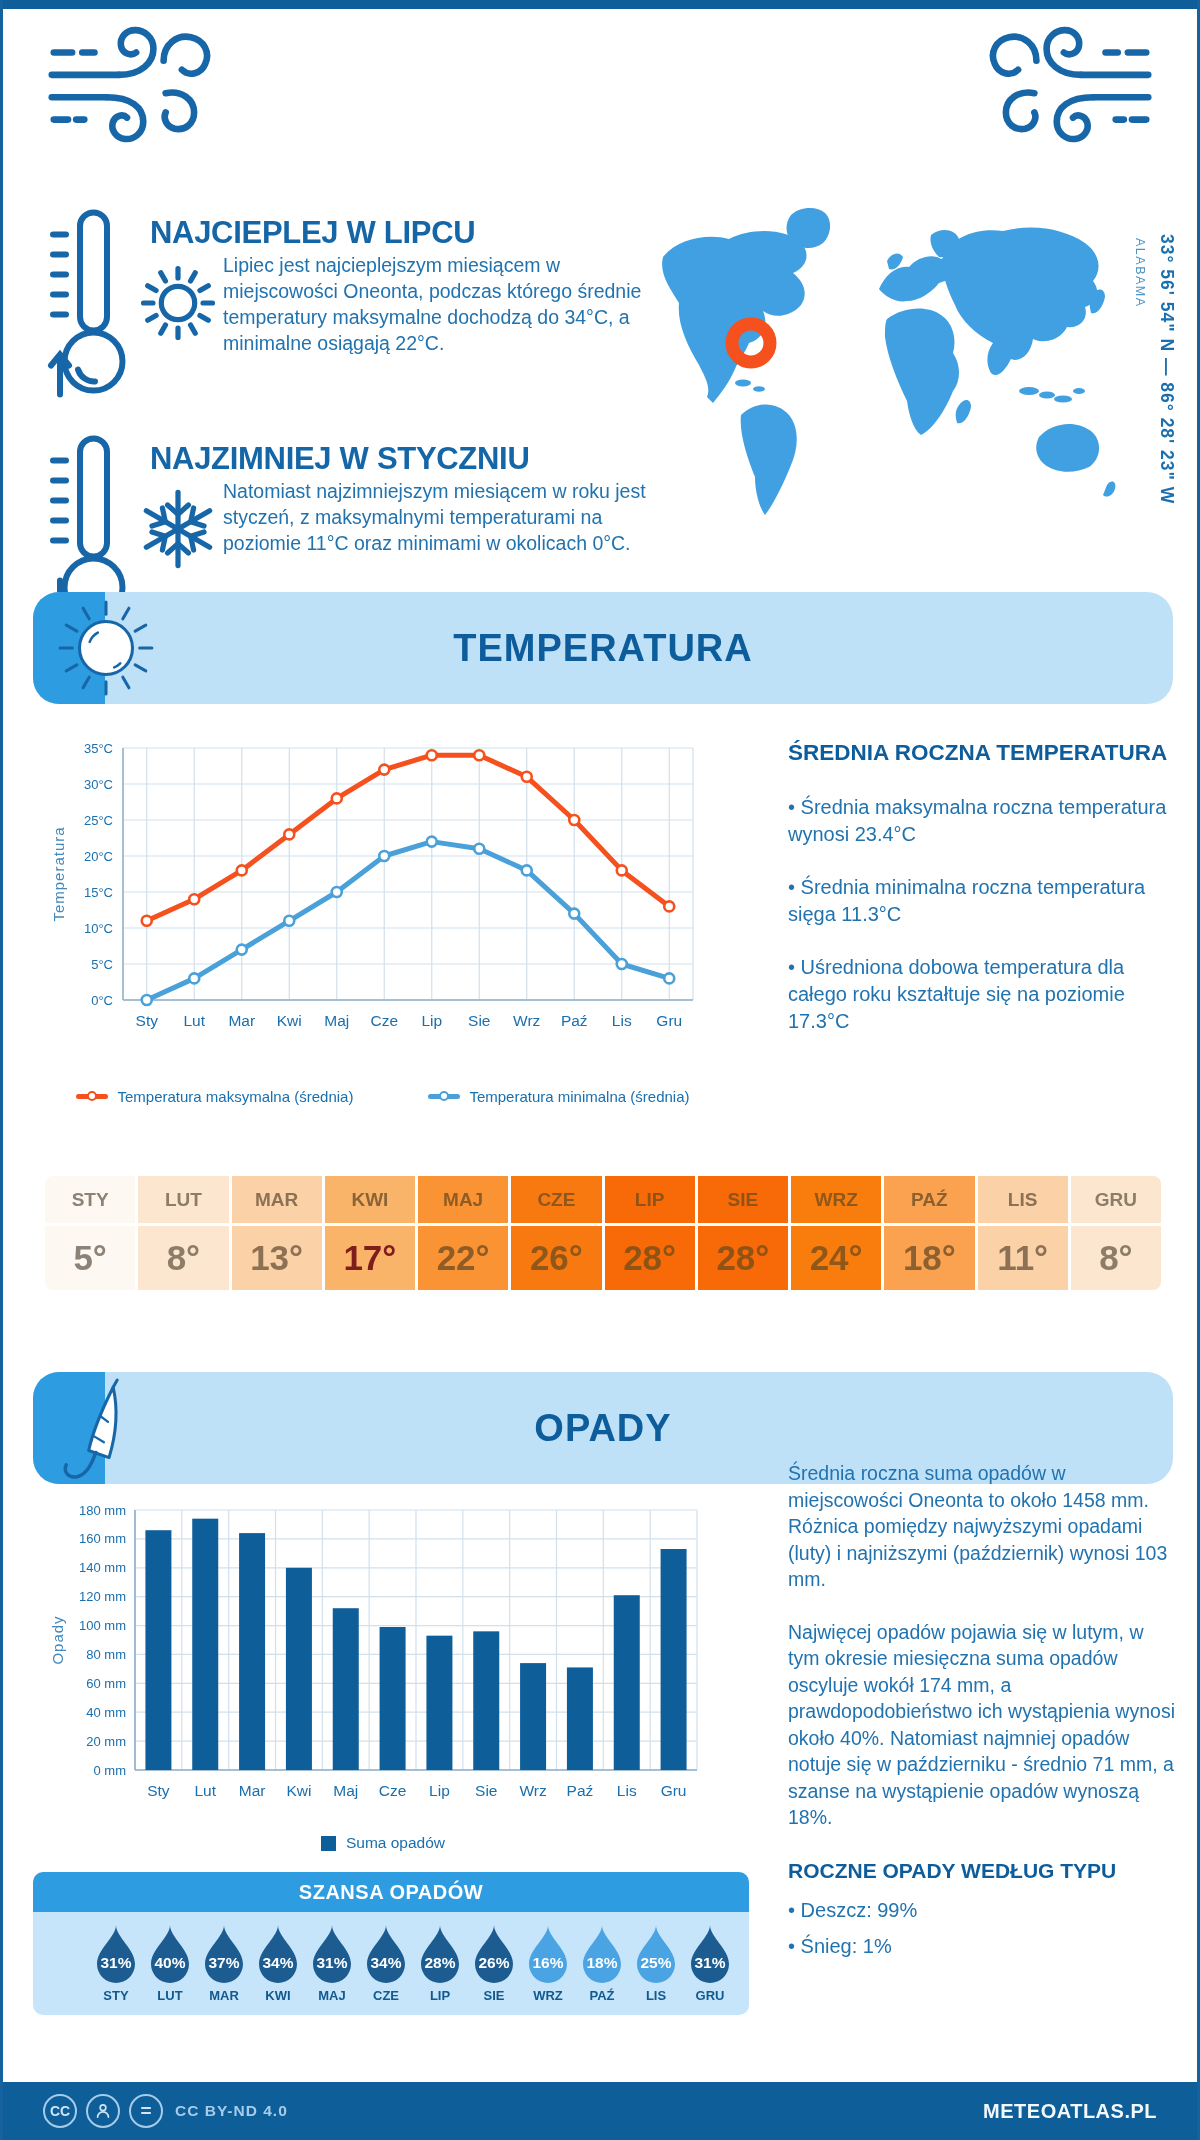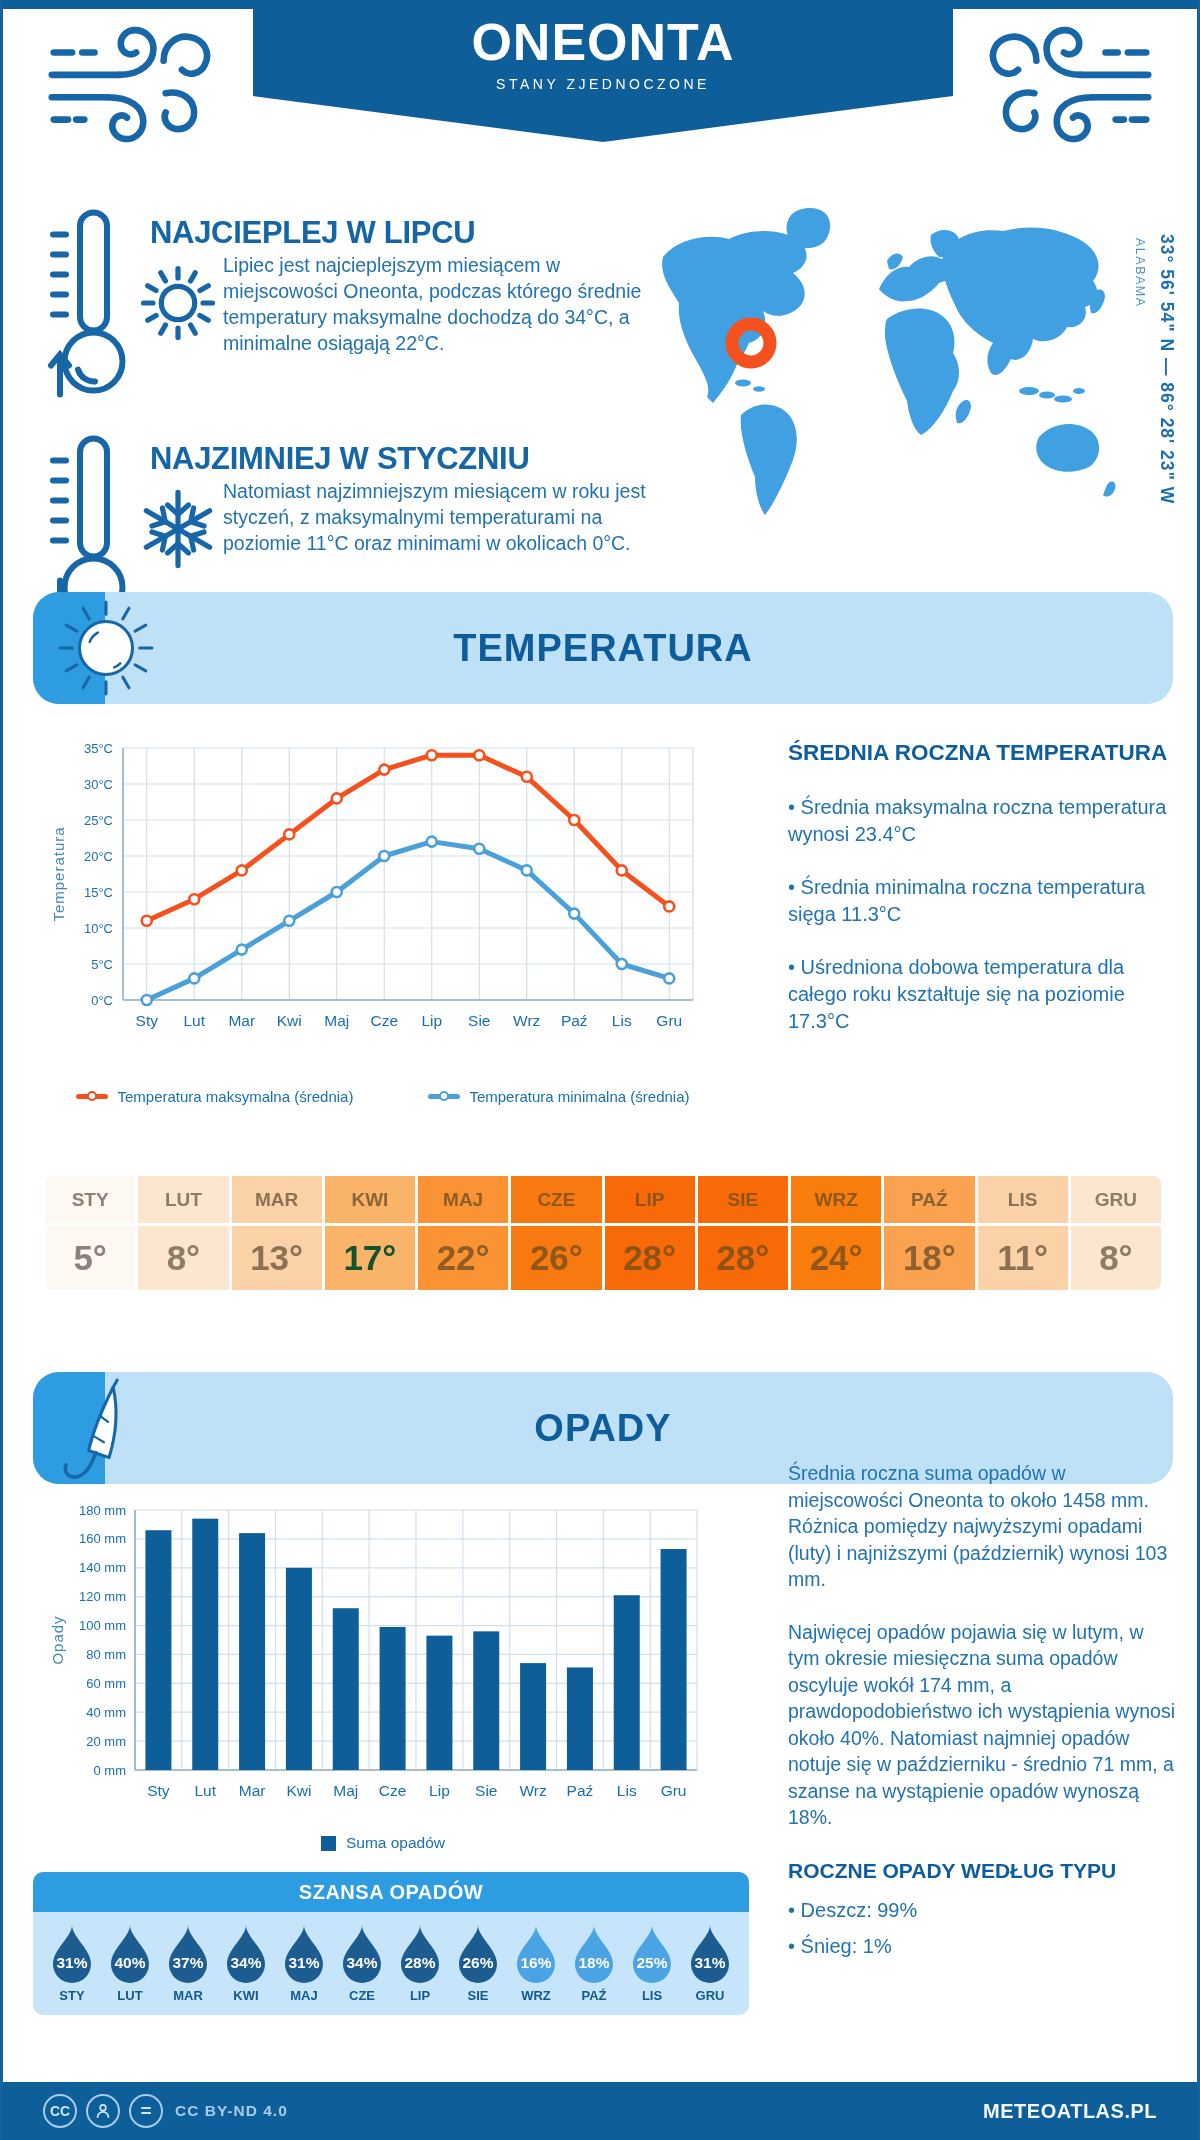--- a/index.html
+++ b/index.html
@@ -49,42 +49,38 @@
   #daily-table{position:absolute;left:42px;top:1176px;width:1116px;display:grid;grid-template-columns:repeat(12,1fr);gap:3px;border-radius:8px;overflow:hidden;}
   .cellM{height:47px;display:flex;align-items:center;justify-content:center;font-size:19px;font-weight:bold;}
   .cellV{height:64px;display:flex;align-items:center;justify-content:center;font-size:35px;font-weight:bold;}
   #precip-text{position:absolute;left:785px;top:1460px;width:390px;}
   #precip-text p{margin:0 0 26px;font-size:19.5px;line-height:1.36;color:#2173b0;}
   #precip-text h3{margin:28px 0 14px;font-size:21px;font-weight:800;color:#0d5c9b;}
   #precip-text .bt{margin:0 0 9px;font-size:20px;color:#2173b0;}
   
   #chance{position:absolute;left:30px;top:1872px;width:716px;border-radius:10px;overflow:hidden;}
   .chance-head{height:40px;background:#2d9ce0;color:#fff;font-weight:800;font-size:20px;display:flex;align-items:center;justify-content:center;letter-spacing:0.5px;}
-  .chance-body{background:#c6e5fb;display:flex;justify-content:space-between;padding:11px 12px 12px;}
+  .chance-body{background:#c6e5fb;display:flex;justify-content:flex-end;padding:11px 12px 12px;}
   .drop{width:54px;text-align:center;position:relative;}
   .drop svg{width:46px;height:62px;display:block;margin:0 auto;}
   .drop .pct{position:absolute;top:31px;left:0;width:100%;text-align:center;color:#fff;font-weight:bold;font-size:15.5px;}
   .drop .m{margin-top:3px;font-size:13px;font-weight:bold;color:#11598e;}
   
   .footer{position:absolute;left:0;top:2082px;width:100%;height:58px;background:#0e5e99;display:flex;align-items:center;padding:0 40px;box-sizing:border-box;}
   .ccg{display:flex;align-items:flex-end;gap:9px;}
   .cc-circle{width:34px;height:34px;border:2.5px solid #a6cce8;border-radius:50%;color:#cfe6f6;display:flex;align-items:center;justify-content:center;font-weight:bold;font-size:14px;box-sizing:border-box;}
   .cc-text{margin-left:12px;font-size:15.5px;font-weight:bold;color:#a6cce8;letter-spacing:1px;}
   .site{margin-left:auto;font-size:20px;font-weight:800;color:#f2f8fd;letter-spacing:0.5px;}
 </style>
 </head>
 <body>
 
 <div class="page">
   <div class="top-strip"></div>
 
-  <div class="banner">
-    <div class="t">ONEONTA</div>
-    <div class="s">STANY ZJEDNOCZONE</div>
-  </div>
   <svg class="wind l" viewBox="0 0 160 120">
     <g stroke="#1766a8" stroke-width="6.5" fill="none" stroke-linecap="round">
       <path d="M8 30 h18"></path>
         <path d="M36 30 h12"></path>
       <path d="M6 52 h66"></path>
       <path d="M72 52 c22 0 34 -12 34 -26 c0 -11 -9 -18 -18 -18 c-9 0 -15 7 -14 15 c1 8 10 11 15 7"></path>
       <path d="M6 74 h54"></path>
       <path d="M60 74 c24 0 36 10 36 24 c0 11 -9 18 -18 17 c-9 -1 -14 -9 -12 -16 c2 -7 10 -9 14 -5"></path>
       <path d="M8 96 h14"></path>
         <path d="M30 96 h8"></path>
@@ -334,21 +330,21 @@
       <div class="cellM" style="background: rgb(249, 121, 17); color: rgb(144, 87, 26);">CZE</div>
       <div class="cellM" style="background: rgb(248, 105, 7); color: rgb(144, 83, 22);">LIP</div>
       <div class="cellM" style="background: rgb(248, 105, 7); color: rgb(144, 83, 22);">SIE</div>
       <div class="cellM" style="background: rgb(249, 125, 13); color: rgb(144, 87, 26);">WRZ</div>
       <div class="cellM" style="background: rgb(251, 162, 81); color: rgb(141, 96, 48);">PAŹ</div>
       <div class="cellM" style="background: rgb(251, 210, 168); color: rgb(140, 113, 84);">LIS</div>
       <div class="cellM" style="background: rgb(252, 230, 208); color: rgb(141, 124, 104);">GRU</div>
       <div class="cellV" style="background: rgb(253, 248, 241); color: rgb(141, 130, 118);">5°</div>
       <div class="cellV" style="background: rgb(252, 230, 208); color: rgb(141, 124, 104);">8°</div>
       <div class="cellV" style="background: rgb(251, 210, 168); color: rgb(140, 113, 84);">13°</div>
-      <div class="cellV" style="background: rgb(250, 180, 106); color: #14532d;">17°</div>
+      <div class="cellV" style="background: rgb(250, 180, 106); color: #7f1d1d;">17°</div>
       <div class="cellV" style="background: rgb(250, 147, 52); color: rgb(142, 92, 36);">22°</div>
       <div class="cellV" style="background: rgb(249, 121, 17); color: rgb(144, 87, 26);">26°</div>
       <div class="cellV" style="background: rgb(248, 105, 7); color: rgb(144, 83, 22);">28°</div>
       <div class="cellV" style="background: rgb(248, 105, 7); color: rgb(144, 83, 22);">28°</div>
       <div class="cellV" style="background: rgb(249, 125, 13); color: rgb(144, 87, 26);">24°</div>
       <div class="cellV" style="background: rgb(251, 162, 81); color: rgb(141, 96, 48);">18°</div>
       <div class="cellV" style="background: rgb(251, 210, 168); color: rgb(140, 113, 84);">11°</div>
       <div class="cellV" style="background: rgb(252, 230, 208); color: rgb(141, 124, 104);">8°</div>
     </div>
 

